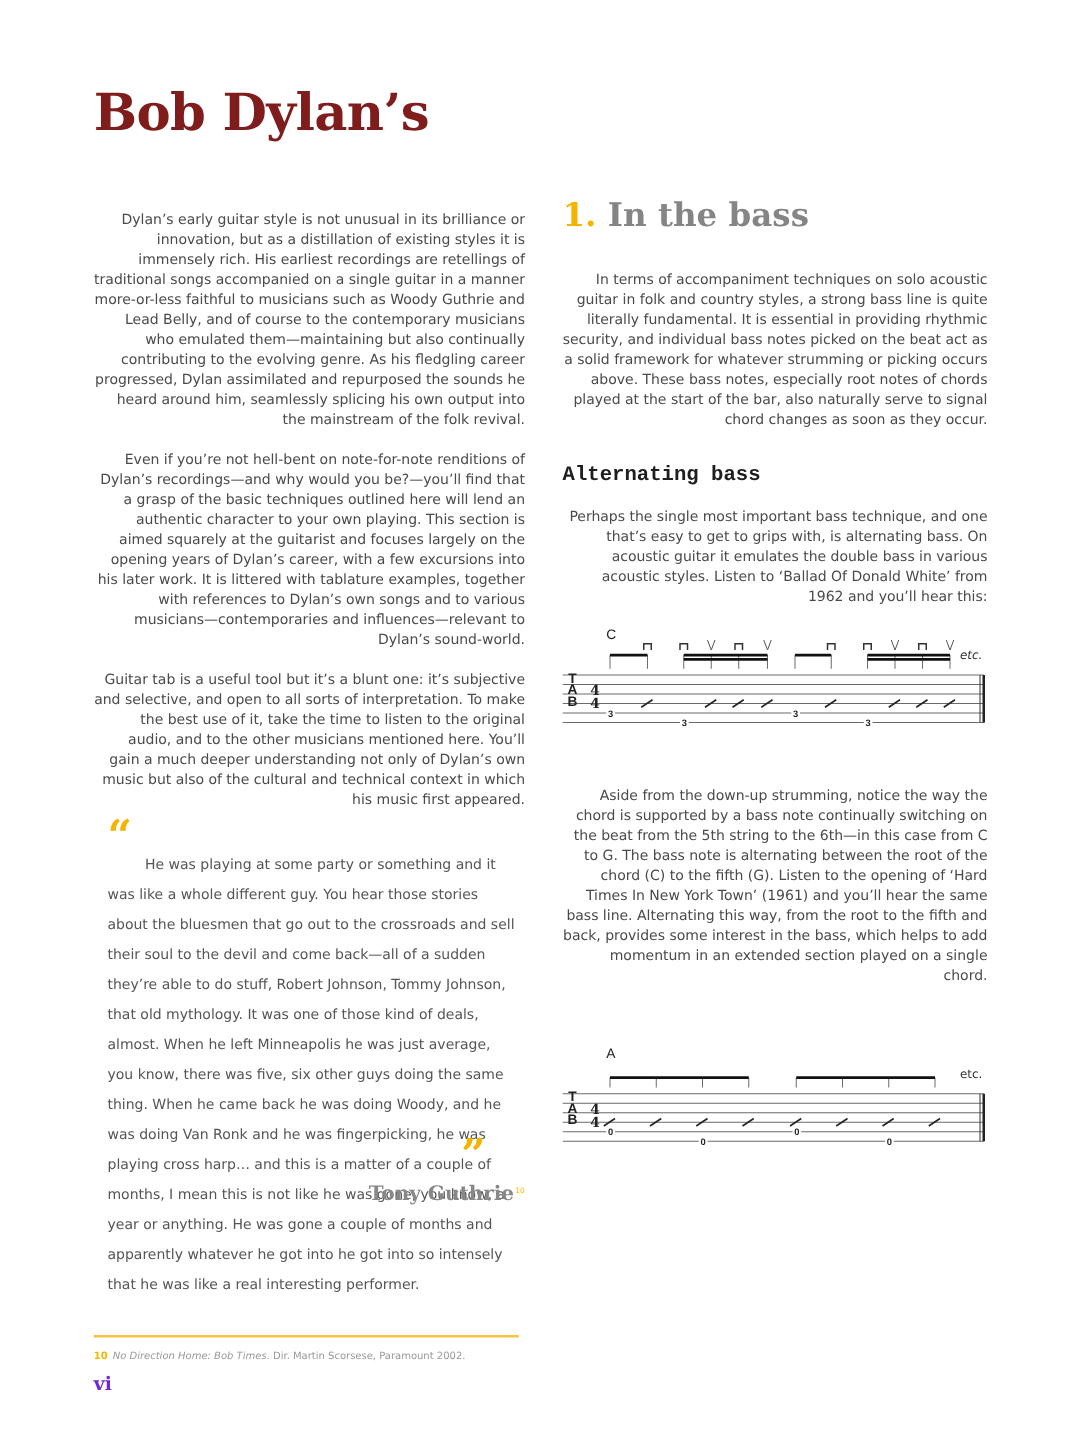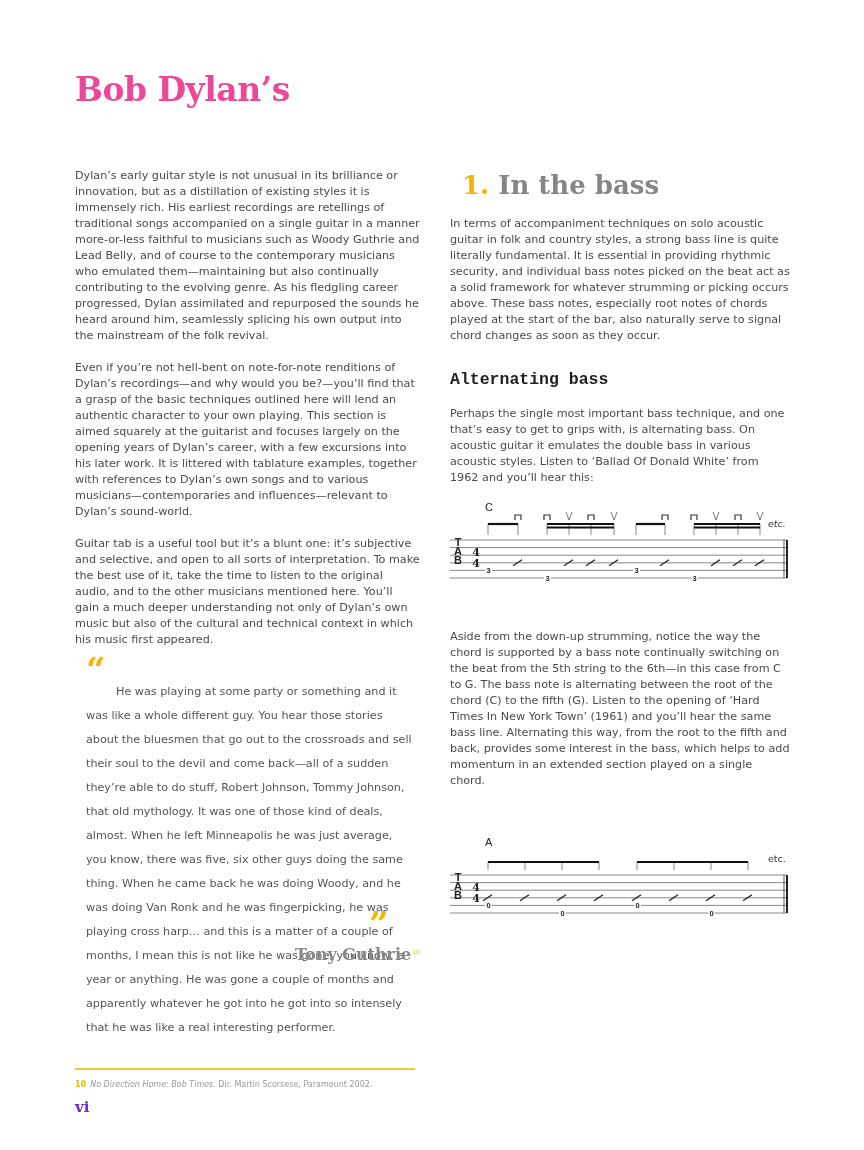--- a/index.html
+++ b/index.html
@@ -1,32 +1,32 @@
 <!DOCTYPE html>
 <html><head>
 <meta charset="utf-8">
 <style>
   html,body{margin:0;padding:0;background:#fff;}
   body{width:864px;height:1150px;position:relative;overflow:hidden;font-family:"DejaVu Sans",sans-serif;color:#444;}
-  .title{position:absolute;left:75px;top:72px;margin:0;font-family:"DejaVu Serif",serif;font-weight:bold;font-size:33px;line-height:36px;color:#ec4899;letter-spacing:-0.5px;}
+  .title{position:absolute;left:75px;top:72px;margin:0;font-family:"DejaVu Serif",serif;font-weight:bold;font-size:41px;line-height:36px;color:#7f1d1d;letter-spacing:-0.5px;}
   .body-text{position:absolute;font-size:11.2px;line-height:16px;color:#4a4a4a;margin:0;}
-  .p{margin:0 0 16px 0;}
+  .p{margin:0 0 16px 0;text-align:right;}
   #left-col{left:75px;top:168px;width:345px;}
   .quote{position:absolute;left:86px;top:652px;width:330px;}
   .quote-open{color:#f4b400;font-family:"DejaVu Serif",serif;font-weight:bold;font-size:34px;line-height:34px;height:28px;}
   .quote-text{font-size:11.2px;line-height:24px;color:#555;margin:0;text-indent:30px;}
   .quote-close{position:absolute;left:283px;top:255px;color:#f4b400;font-family:"DejaVu Serif",serif;font-weight:bold;font-size:34px;line-height:34px;}
   .attrib{position:absolute;left:295px;top:945px;font-family:"DejaVu Serif",serif;font-weight:bold;font-size:16px;color:#888;}
   .attrib sup{color:#f4b400;font-family:"DejaVu Sans",sans-serif;font-weight:normal;font-size:6px;vertical-align:6px;margin-left:1px;}
   .footnote-rule{position:absolute;left:75px;top:1068px;width:340px;height:2px;background:#f6c242;}
   .footnote{position:absolute;left:75px;top:1080px;font-size:8px;color:#999;}
   .footnote .num{color:#f4b400;font-weight:bold;margin-right:4px;}
   .footnote i{font-style:italic;}
   .page-num{position:absolute;left:75px;top:1098px;font-family:"DejaVu Serif",serif;font-weight:bold;font-size:15px;color:#6d28d9;}
-  .section-title{position:absolute;left:450px;top:158px;margin:12px;font-family:"DejaVu Serif",serif;font-weight:bold;font-size:26px;color:#858585;}
+  .section-title{position:absolute;left:450px;top:158px;margin:0;font-family:"DejaVu Serif",serif;font-weight:bold;font-size:26px;color:#858585;}
   .section-title .num{color:#f4b400;}
   #right-1{left:450px;top:216px;width:340px;}
   .subhead{position:absolute;left:450px;top:370px;margin:0;font-family:Liberation Mono, monospace;font-weight:bold;font-size:16.5px;color:#1e1e1e;}
   #right-2{left:450px;top:406px;width:340px;}
   #right-3{left:450px;top:629px;width:340px;}
   .tab{position:absolute;left:450px;}
   #tab1{top:495px;}
   #tab2{top:830px;}
 </style>
 </head>

